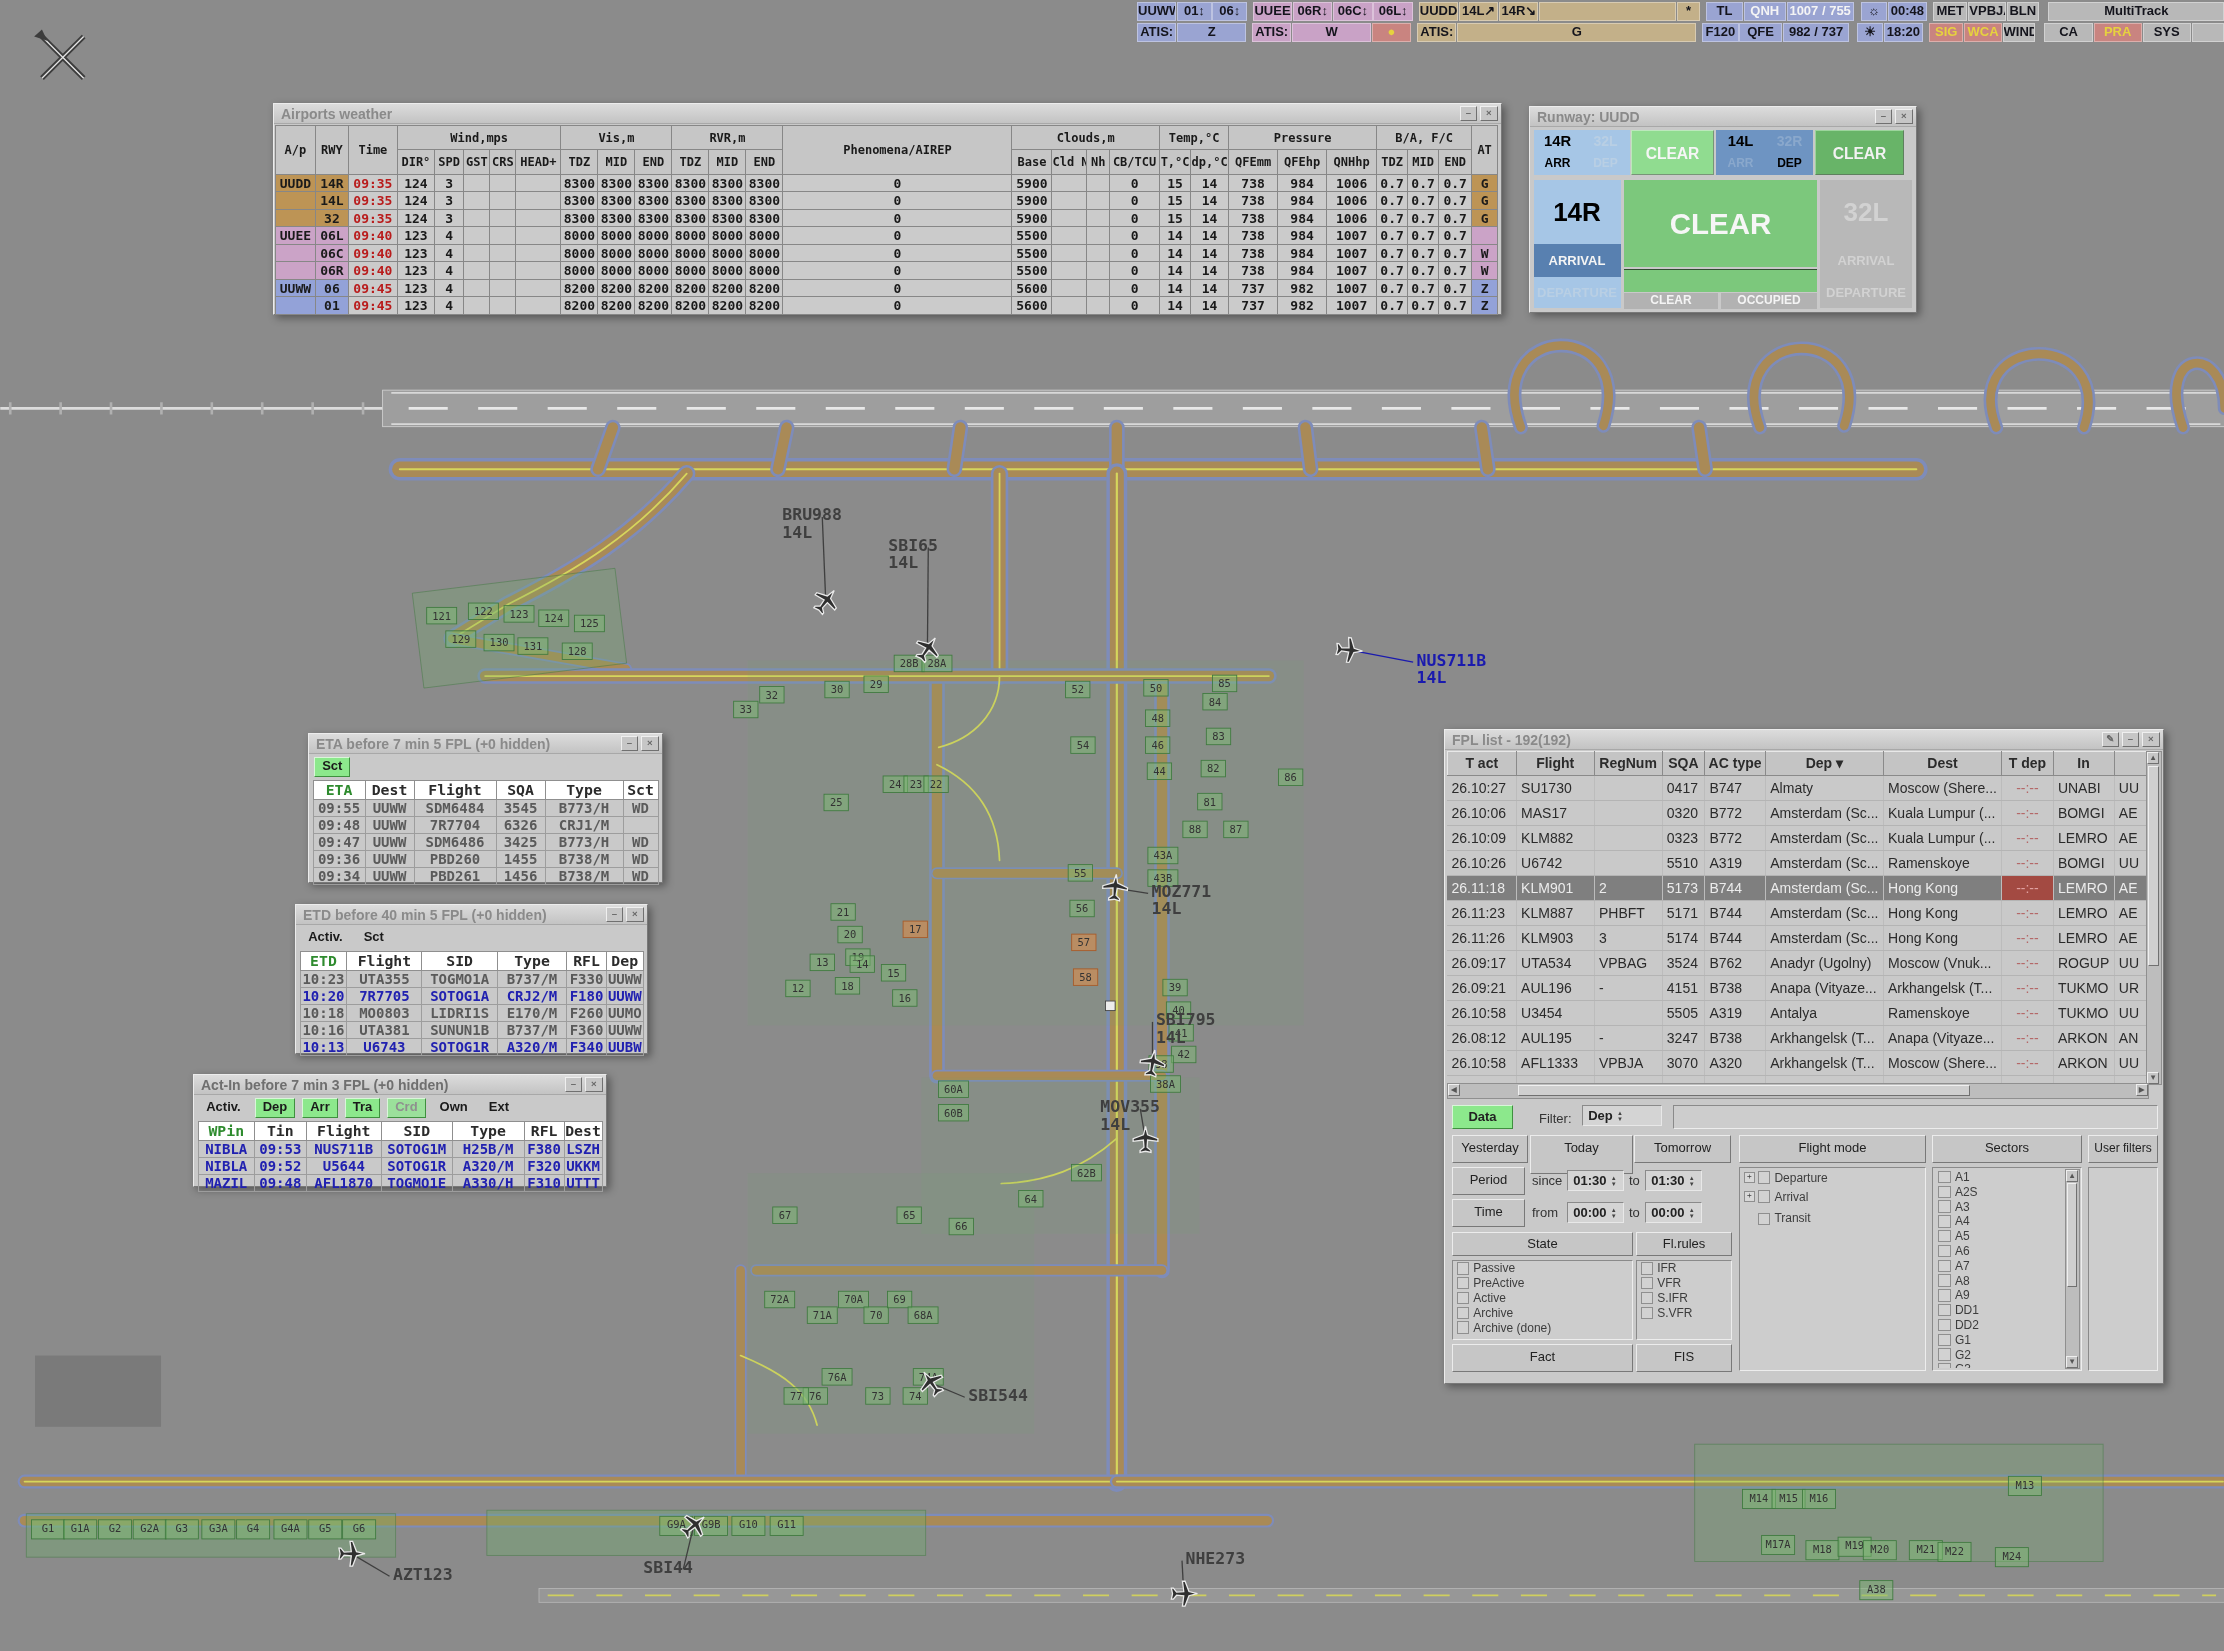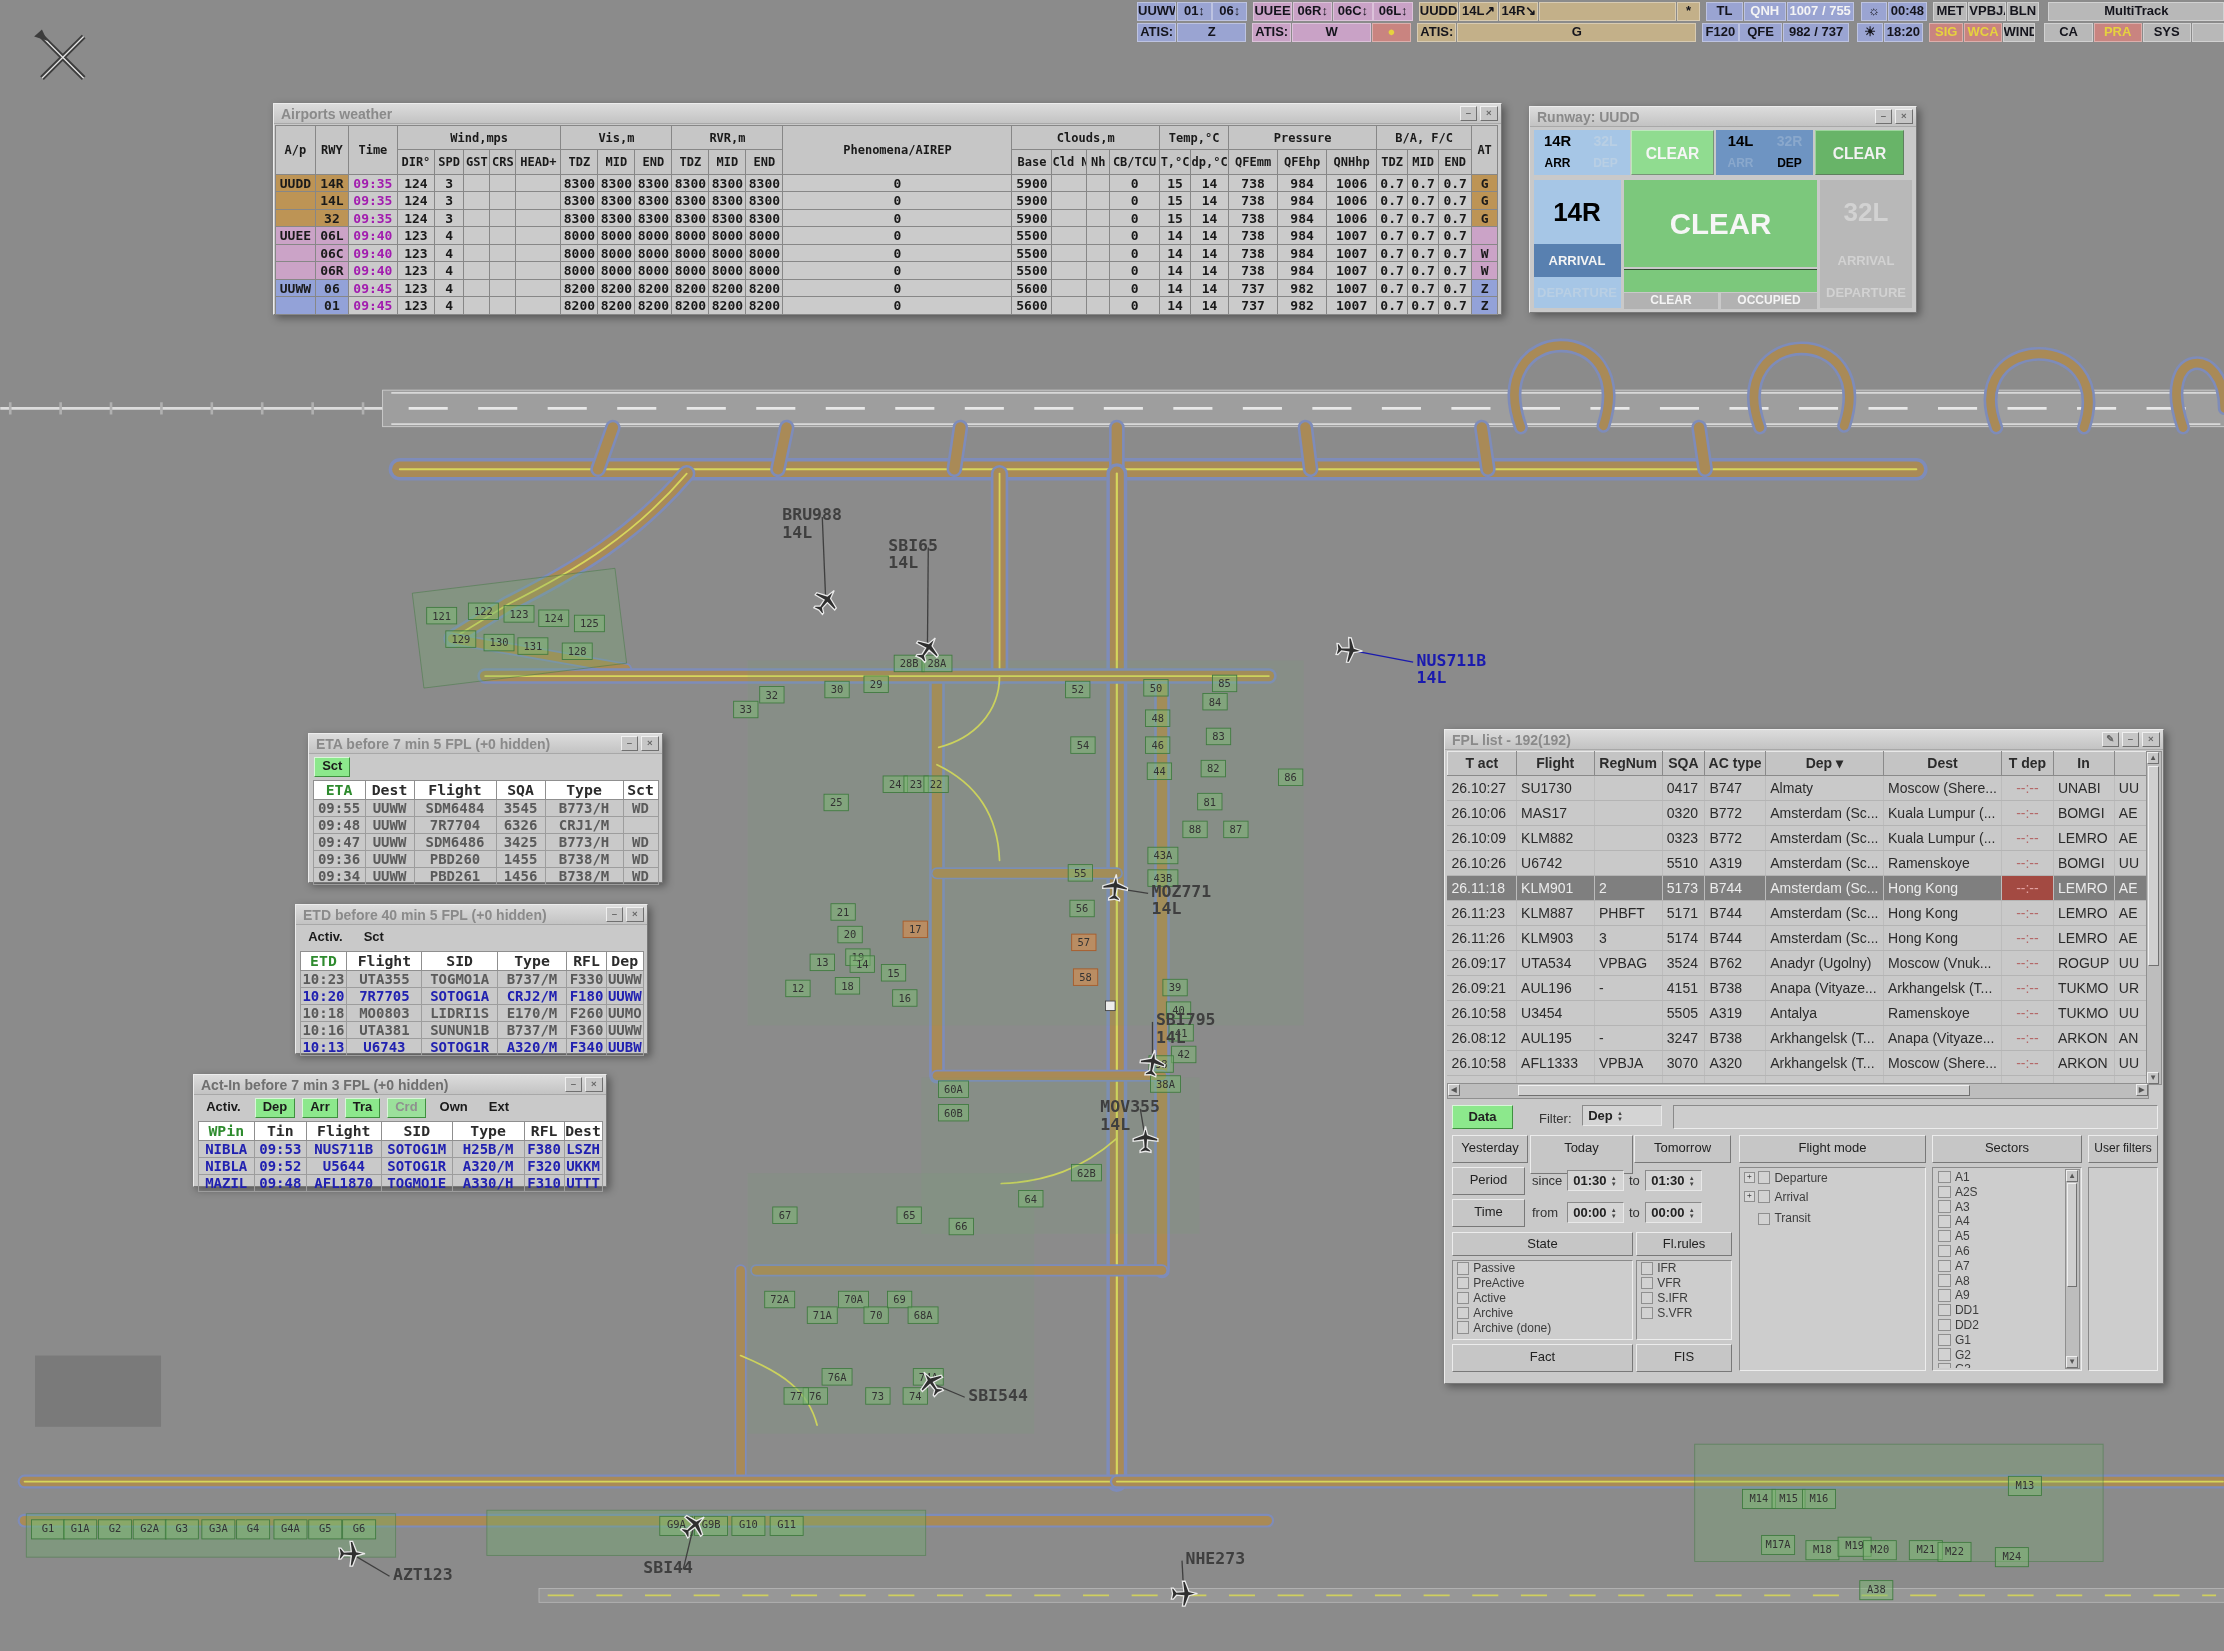--- a/index.html
+++ b/index.html
@@ -29,21 +29,21 @@
     border-color:#efefef #707070 #707070 #efefef;font:bold 9.6px/11.3px "Liberation Sans",sans-serif;
     text-align:center;color:#666;}
 
   
   #weather-table{border-collapse:collapse;table-layout:fixed;width:1220px;margin:0.9px;
     font:bold 13px "DejaVu Sans Mono",monospace;color:#1a1a1a;}
   #weather-table th,#weather-table td{border:0.9px solid #878787;text-align:center;padding:0;
     overflow:hidden;white-space:nowrap;background:#cbcbcb;}
   #weather-table th{font:bold 12px "DejaVu Sans Mono",monospace;height:23.5px;background:#c6c6c6;}
   #weather-table td{height:16.5px;}
-  td.tm{color:#a21caf;}
+  td.tm{color:#b91c1c;}
   .g-tan{background:#bd9455 !important;} .g-pnk{background:#cba3c7 !important;} .g-blu{background:#93a2d8 !important;}
 
   
   .btnrow{display:flex;align-items:center;height:22.6px;padding:1.7px 5.2px;gap:7px;}
   .mbtn{height:17.4px;line-height:17.4px;padding:0 7px;font:bold 13px "Liberation Sans",sans-serif;color:#1a1a1a;}
   .k-green{background:#8ce88c;border:0.9px solid;border-color:#d9f6d9 #3f8f3f #3f8f3f #d9f6d9;}
   .k-green-dim{background:#9be09b;border:0.9px solid;border-color:#d9f6d9 #3f8f3f #3f8f3f #d9f6d9;color:#8f8f8f;}
   .k-plain{background:transparent;border:none;}
   .ltab{border-collapse:collapse;table-layout:fixed;margin:0 3.5px;
     font:bold 14px "DejaVu Sans Mono",monospace;color:#4f4f4f;}

